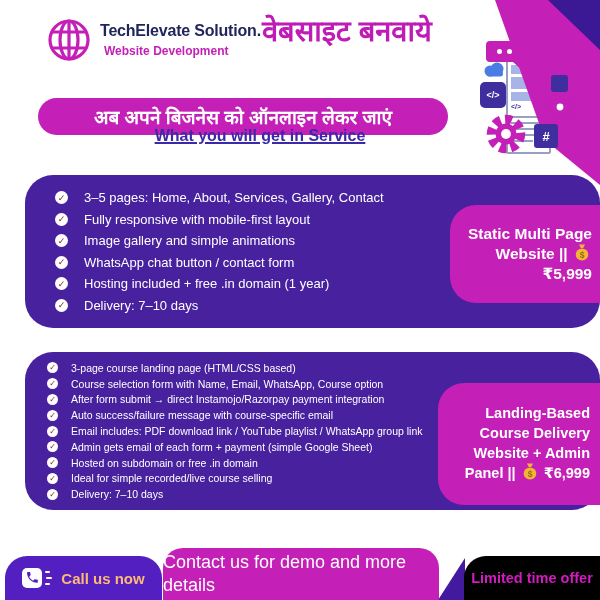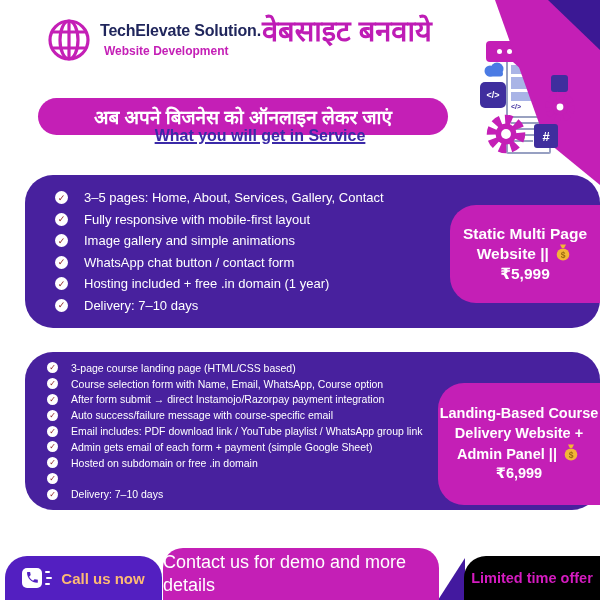--- a/index.html
+++ b/index.html
@@ -53,24 +53,24 @@
   .card1{top:175px;height:153px;padding:12px 0 12px 30px;box-sizing:border-box;}
   .card2{top:352px;height:158px;padding:8px 0 8px 22px;box-sizing:border-box;}
   .card ul{list-style:none;margin:0;padding:0;}
   .card li{display:flex;align-items:center;}
   .card1 li{height:21.5px;gap:16px;font-size:13px;}
   .card2 li{height:15.8px;gap:13px;font-size:10.5px;}
   .check{flex:0 0 13px;width:13px;height:13px;border-radius:50%;background:#fff;color:#8b2020;
     font-size:9px;font-weight:bold;display:flex;align-items:center;justify-content:center;}
   .card2 .check{flex:0 0 11px;width:11px;height:11px;font-size:8px;}
   
-  .price-badge{position:absolute;background:#c41fb6;color:#fff;font-weight:bold;text-align:center;
+  .price-badge{position:absolute;background:#c41fb6;color:#fff;font-weight:bold;text-align:right;
     border-radius:26px 0 0 26px;display:flex;align-items:center;justify-content:center;z-index:6;box-sizing:border-box;}
   .badge1{left:450px;top:205px;width:150px;height:98px;font-size:15.5px;line-height:1.3;padding:10px 8px;}
-  .badge2{left:438px;top:383px;width:162px;height:122px;font-size:14.5px;line-height:1.35;padding:10px 0;}
+  .badge2{left:438px;top:383px;width:162px;height:122px;font-size:14.5px;line-height:1.35;padding:10px 10px;}
   .money{vertical-align:-2px;margin:0 2px;}
   
   .call-btn{position:absolute;left:5px;top:556px;width:157px;height:44px;background:#531fc1;border-radius:22px 22px 0 0;
     display:flex;align-items:center;justify-content:center;gap:9px;color:#fdba74;font-size:15px;font-weight:bold;z-index:6;}
   .contact-btn{position:absolute;left:163px;top:548px;width:276px;height:52px;background:#c41fb6;border-radius:20px 20px 0 0;
     display:flex;align-items:center;justify-content:center;text-align:left;color:#fff;font-size:18px;line-height:1.3;z-index:6;}
   .wedge{position:absolute;left:438px;top:558px;width:27px;height:42px;background:#43199f;
     clip-path:polygon(100% 0,100% 100%,0 100%);z-index:5;}
   .offer-btn{position:absolute;left:464px;top:556px;width:136px;height:44px;background:#000000;border-radius:22px 0 0 0;
     display:flex;align-items:center;justify-content:center;color:#d51bc0;font-size:14.5px;font-weight:bold;z-index:6;}
@@ -207,20 +207,21 @@
       <li>
           <span class="check">✓</span>
           <span>Admin gets email of each form + payment (simple Google Sheet)</span>
         </li>
       <li>
           <span class="check">✓</span>
           <span>Hosted on subdomain or free .in domain</span>
         </li>
       <li>
           <span class="check">✓</span>
+          <span>Ideal for simple recorded/live course selling</span>
         </li>
       <li>
           <span class="check">✓</span>
           <span>Delivery: 7–10 days</span>
         </li>
     </ul>
   </div>
 
   <div class="price-badge badge2">
     <div>

